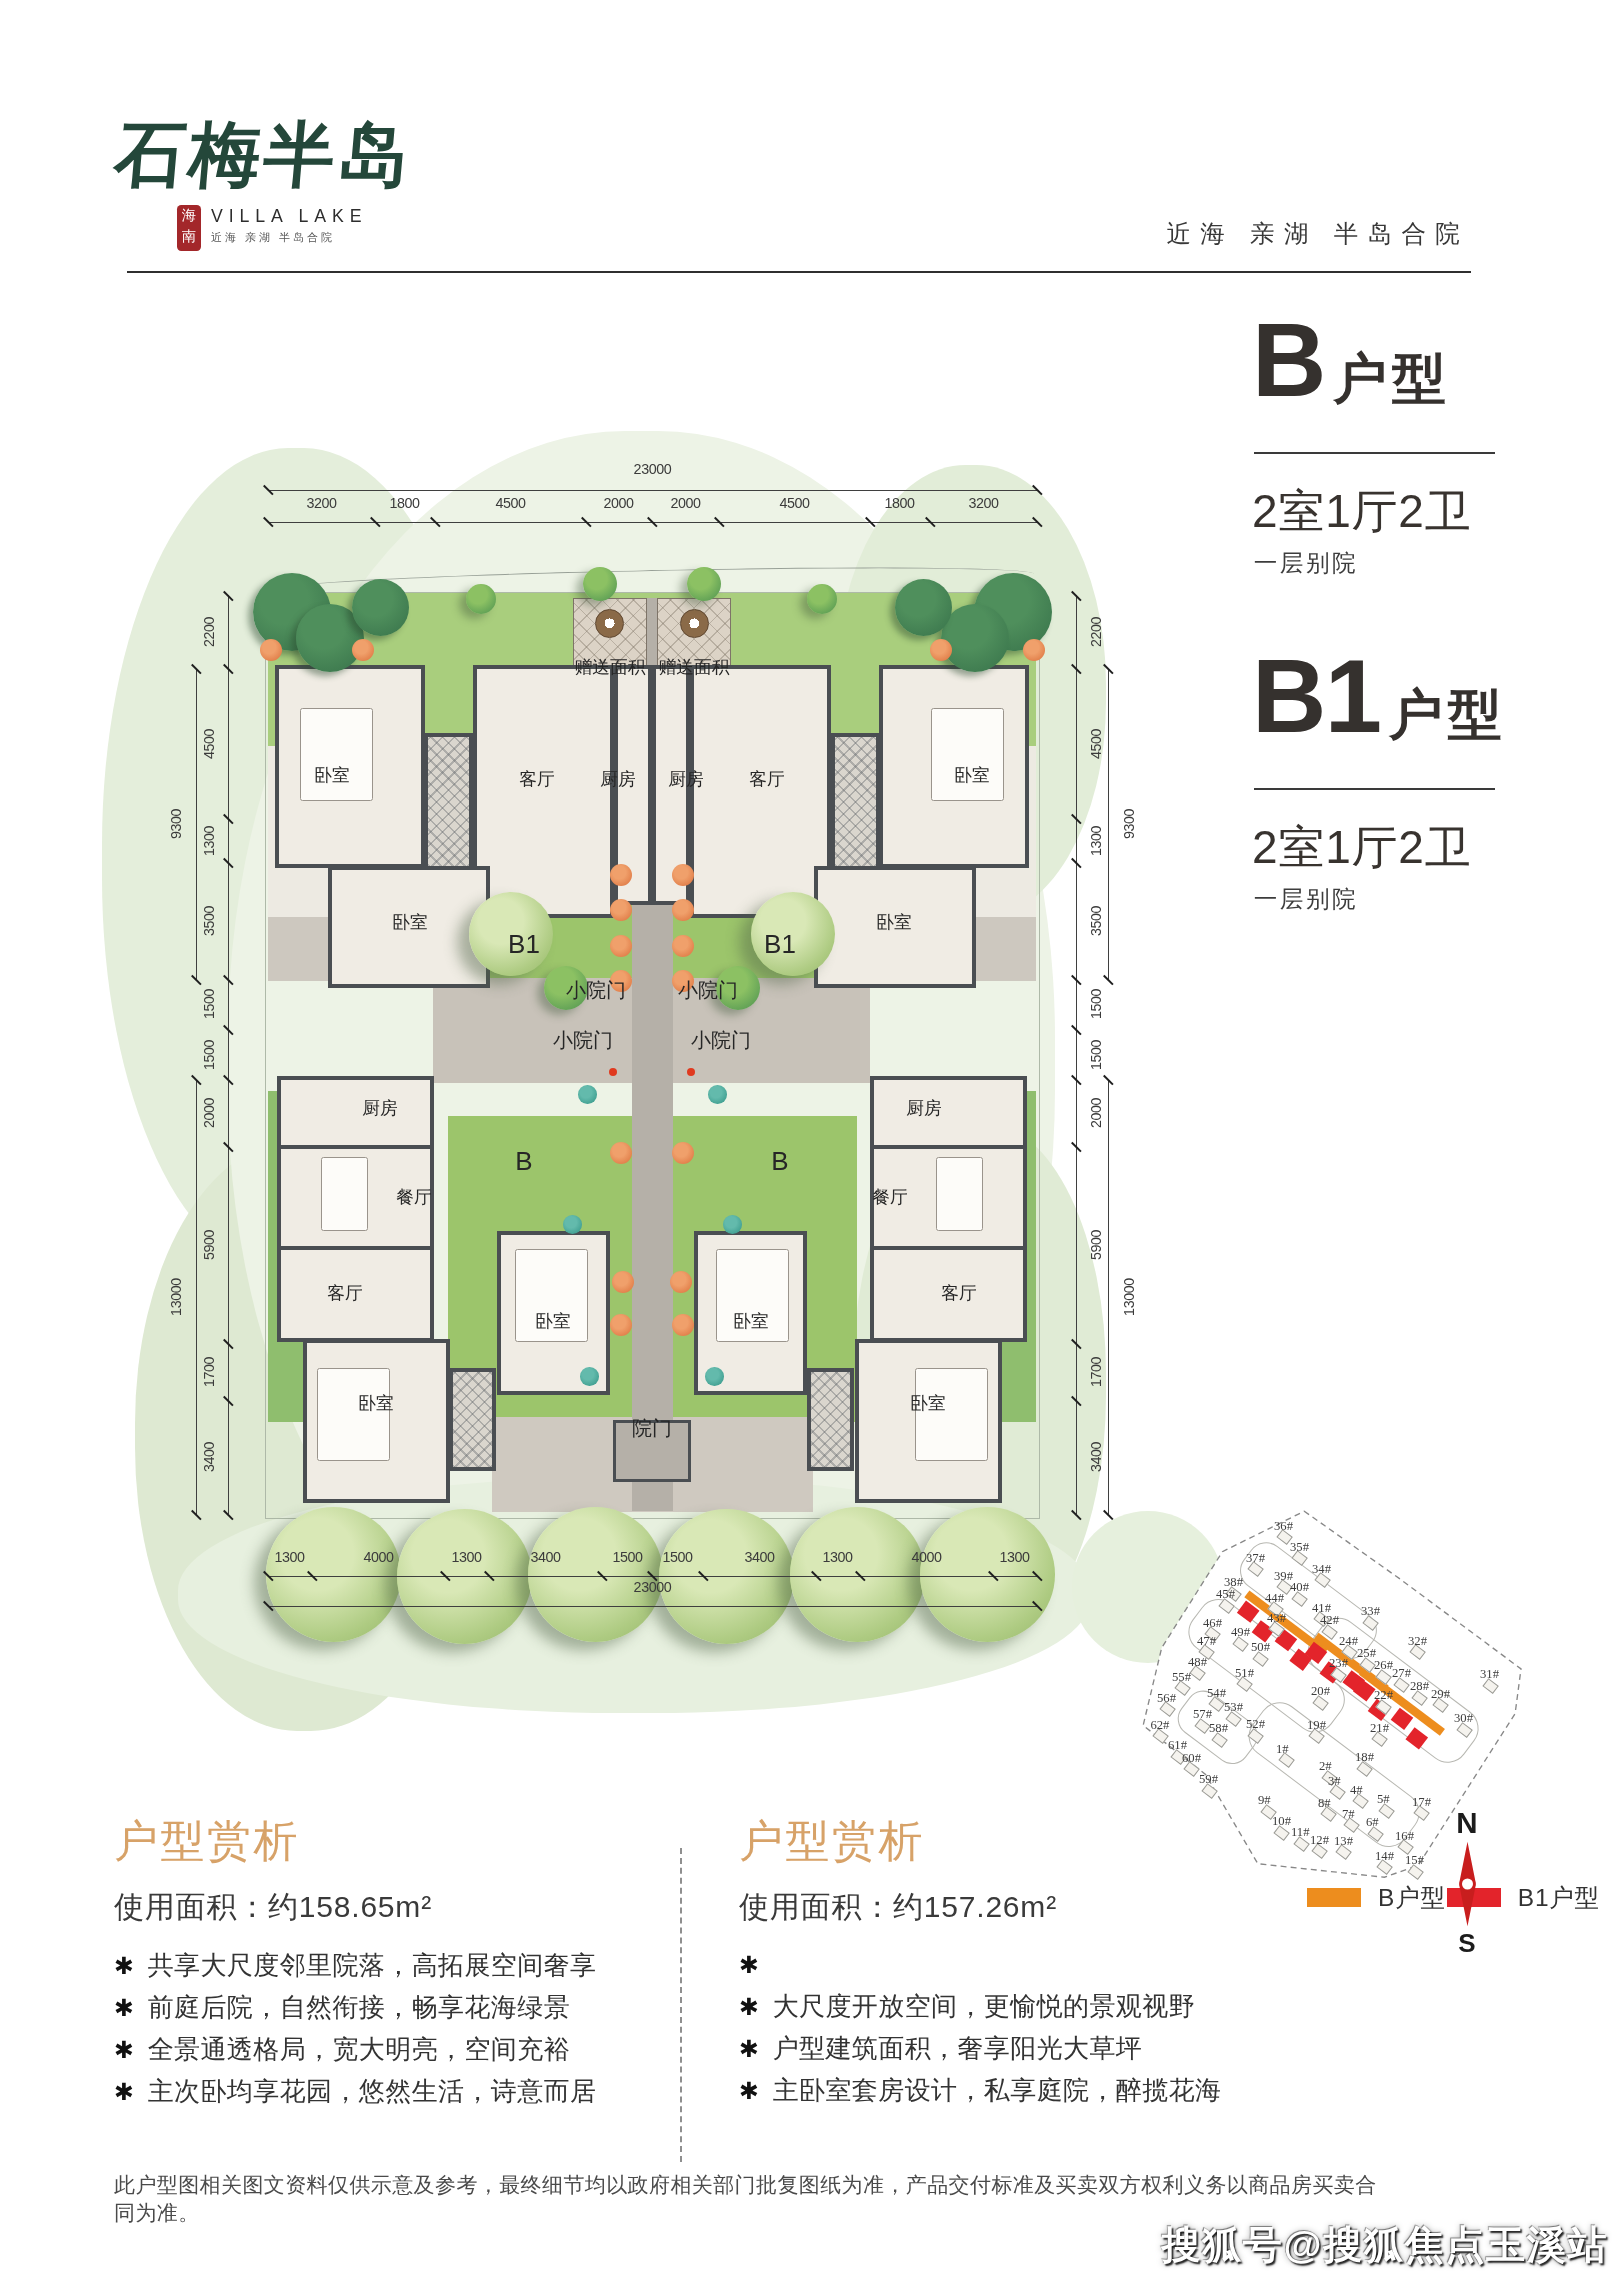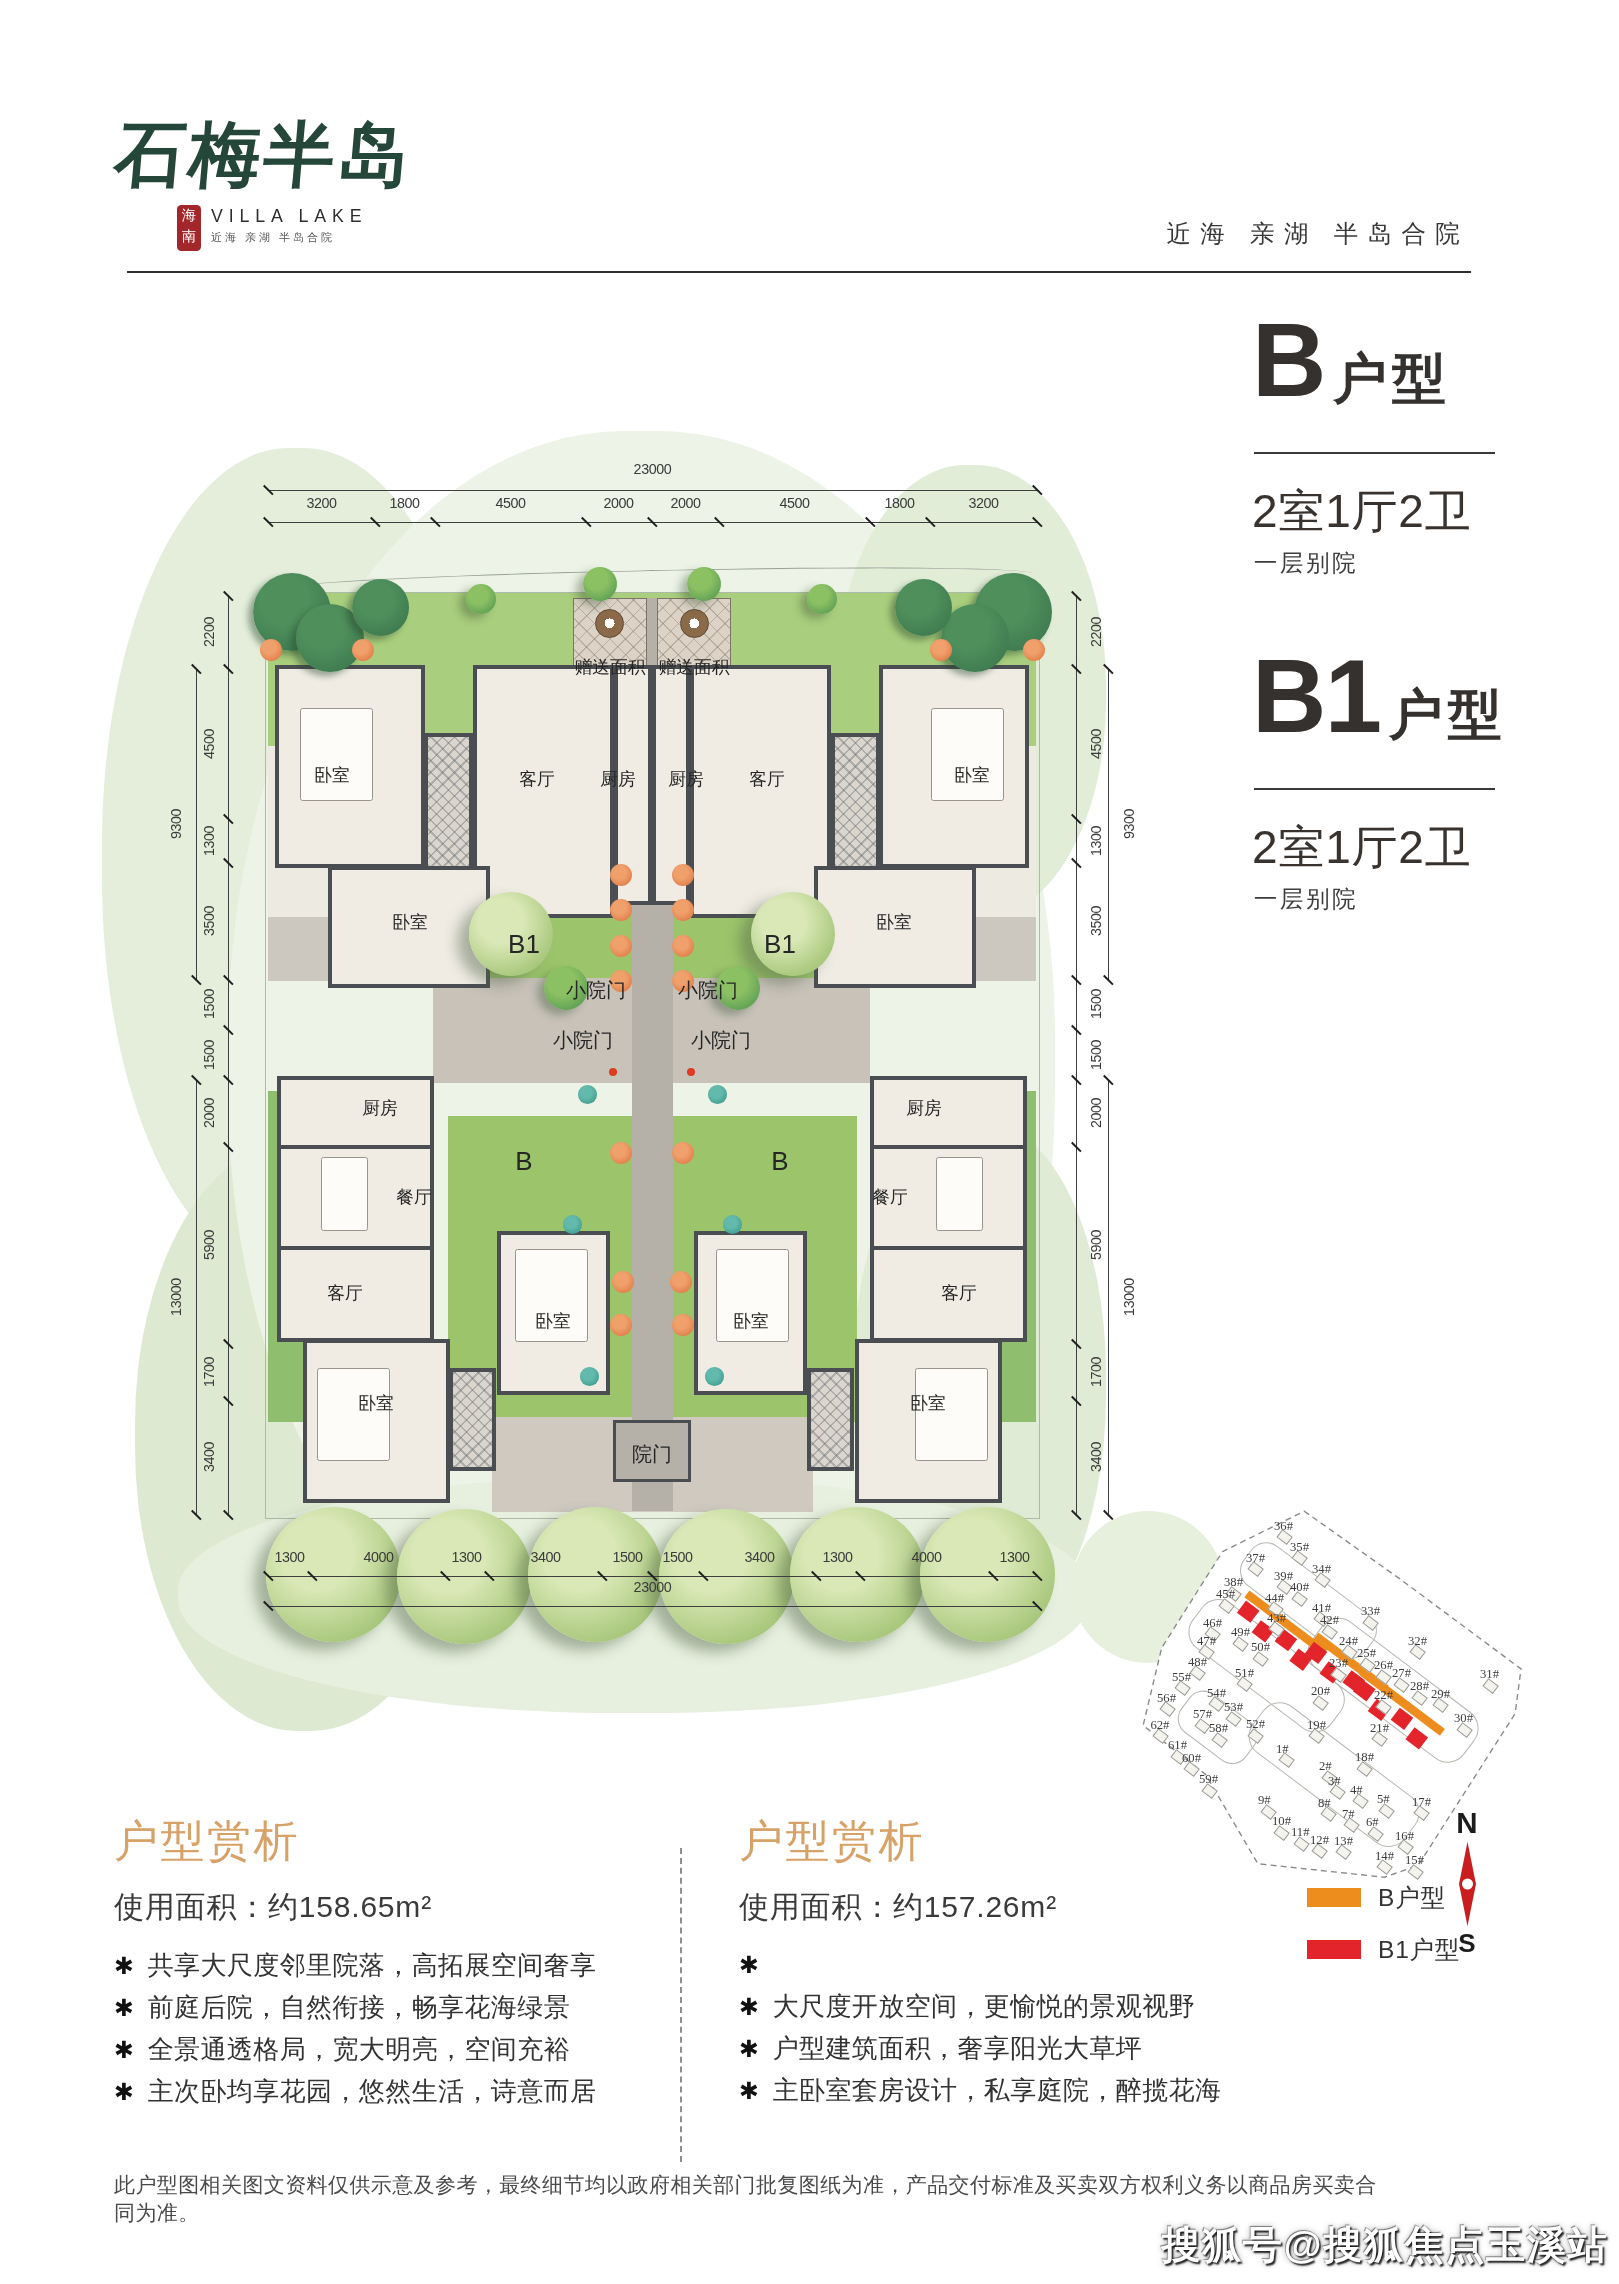--- a/index.html
+++ b/index.html
@@ -55,21 +55,21 @@
   .dim-line{background:#3f3f3f;}
   .dim-tick{width:12.7px;height:1.7px;background:#1f1f1f;transform:rotate(45deg);}
   .dim-label{width:59px;text-align:center;font-size:14.3px;color:#3b3b3b;letter-spacing:-0.4px;white-space:nowrap;}
   .dim-label.rot{transform:rotate(-90deg);}
   
   #sitemap{left:1131px;top:1496px;width:473px;height:388px;font-family:Liberation Serif, serif;}
   #sitemap .mlabel{position:absolute;font-size:12.7px;color:#3d3d3d;white-space:nowrap;}
   #sitemap .bglyph{position:absolute;width:11px;height:8.4px;border:0.8px solid #9b9b96;background:#f5f3ee;transform:rotate(37deg);}
   .map-blob{left:1072px;top:1511px;width:152px;height:152px;border-radius:50%;background:#E6F0DD;}
   
-  .legend{left:1307px;top:1881px;display:flex;flex-direction:column;gap:19px;}
+  .legend{left:1307px;top:1881px;display:flex;flex-direction:row;gap:1px;}
   .legend-row{display:flex;align-items:center;gap:17px;}
   .legend-swatch{width:54px;height:19.4px;}
   .legend-label{font-size:24.5px;color:#333;font-weight:500;letter-spacing:0.8px;}
   .compass{left:1440px;top:1806px;width:54px;display:flex;flex-direction:column;align-items:center;}
   .compass-n{font-size:29.5px;font-weight:bold;color:#1c1c1c;}
   .compass-s{font-size:26px;font-weight:bold;color:#1c1c1c;}
   
   .analysis{width:557px;}
   .analysis-left{left:114px;top:1816px;}
   .analysis-right{left:739px;top:1816px;}
@@ -235,21 +235,21 @@
       <div class="plan-label" style="left: 483px; top: 270px;">赠送面积</div>
       <div class="plan-label" style="left: 567px; top: 270px;">赠送面积</div>
       <div class="plan-label big" style="left: 397px; top: 547px;">B1</div>
       <div class="plan-label big" style="left: 653px; top: 547px;">B1</div>
       <div class="plan-label mid" style="left: 469px; top: 593px;">小院门</div>
       <div class="plan-label mid" style="left: 581px; top: 593px;">小院门</div>
       <div class="plan-label mid" style="left: 456px; top: 643px;">小院门</div>
       <div class="plan-label mid" style="left: 594px; top: 643px;">小院门</div>
       <div class="plan-label big" style="left: 397px; top: 764px;">B</div>
       <div class="plan-label big" style="left: 653px; top: 764px;">B</div>
-      <div class="plan-label mid" style="left: 525px; top: 1031px; margin-top: 26px;">院门</div>
+      <div class="plan-label mid" style="left: 525px; top: 1031px;">院门</div>
       <div class="dim-line" style="left: 141px; top: 93px; width: 769px; height: 1.4px;"></div>
       <div class="dim-tick" style="left: 135px; top: 92px;"></div>
       <div class="dim-tick" style="left: 904px; top: 92px;"></div>
       <div class="dim-label" style="left: 496px; top: 64px;">23000</div>
       <div class="dim-line" style="left: 141px; top: 125px; width: 769px; height: 1.4px;"></div>
       <div class="dim-tick" style="left: 135px; top: 124px;"></div>
       <div class="dim-label" style="left: 165px; top: 98px;">3200</div>
       <div class="dim-tick" style="left: 242px; top: 124px;"></div>
       <div class="dim-label" style="left: 248px; top: 98px;">1800</div>
       <div class="dim-tick" style="left: 302px; top: 124px;"></div>

